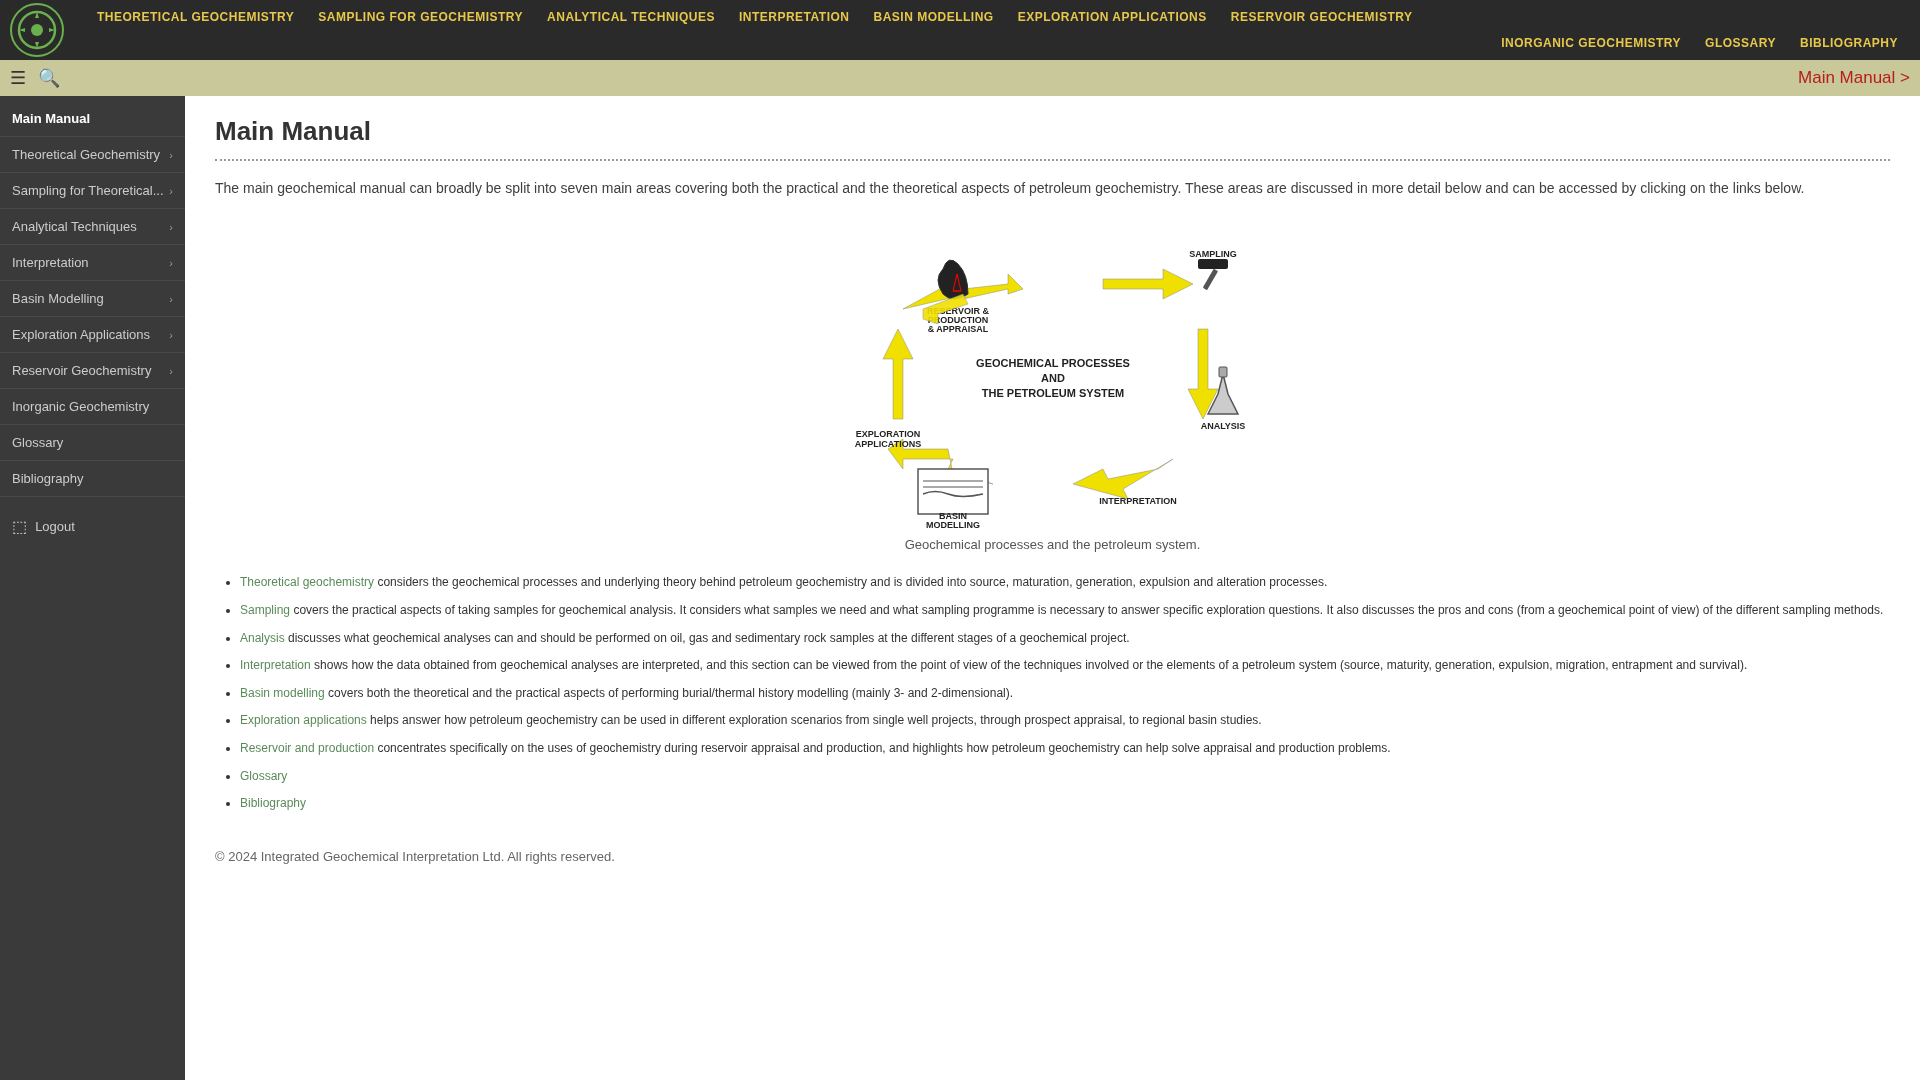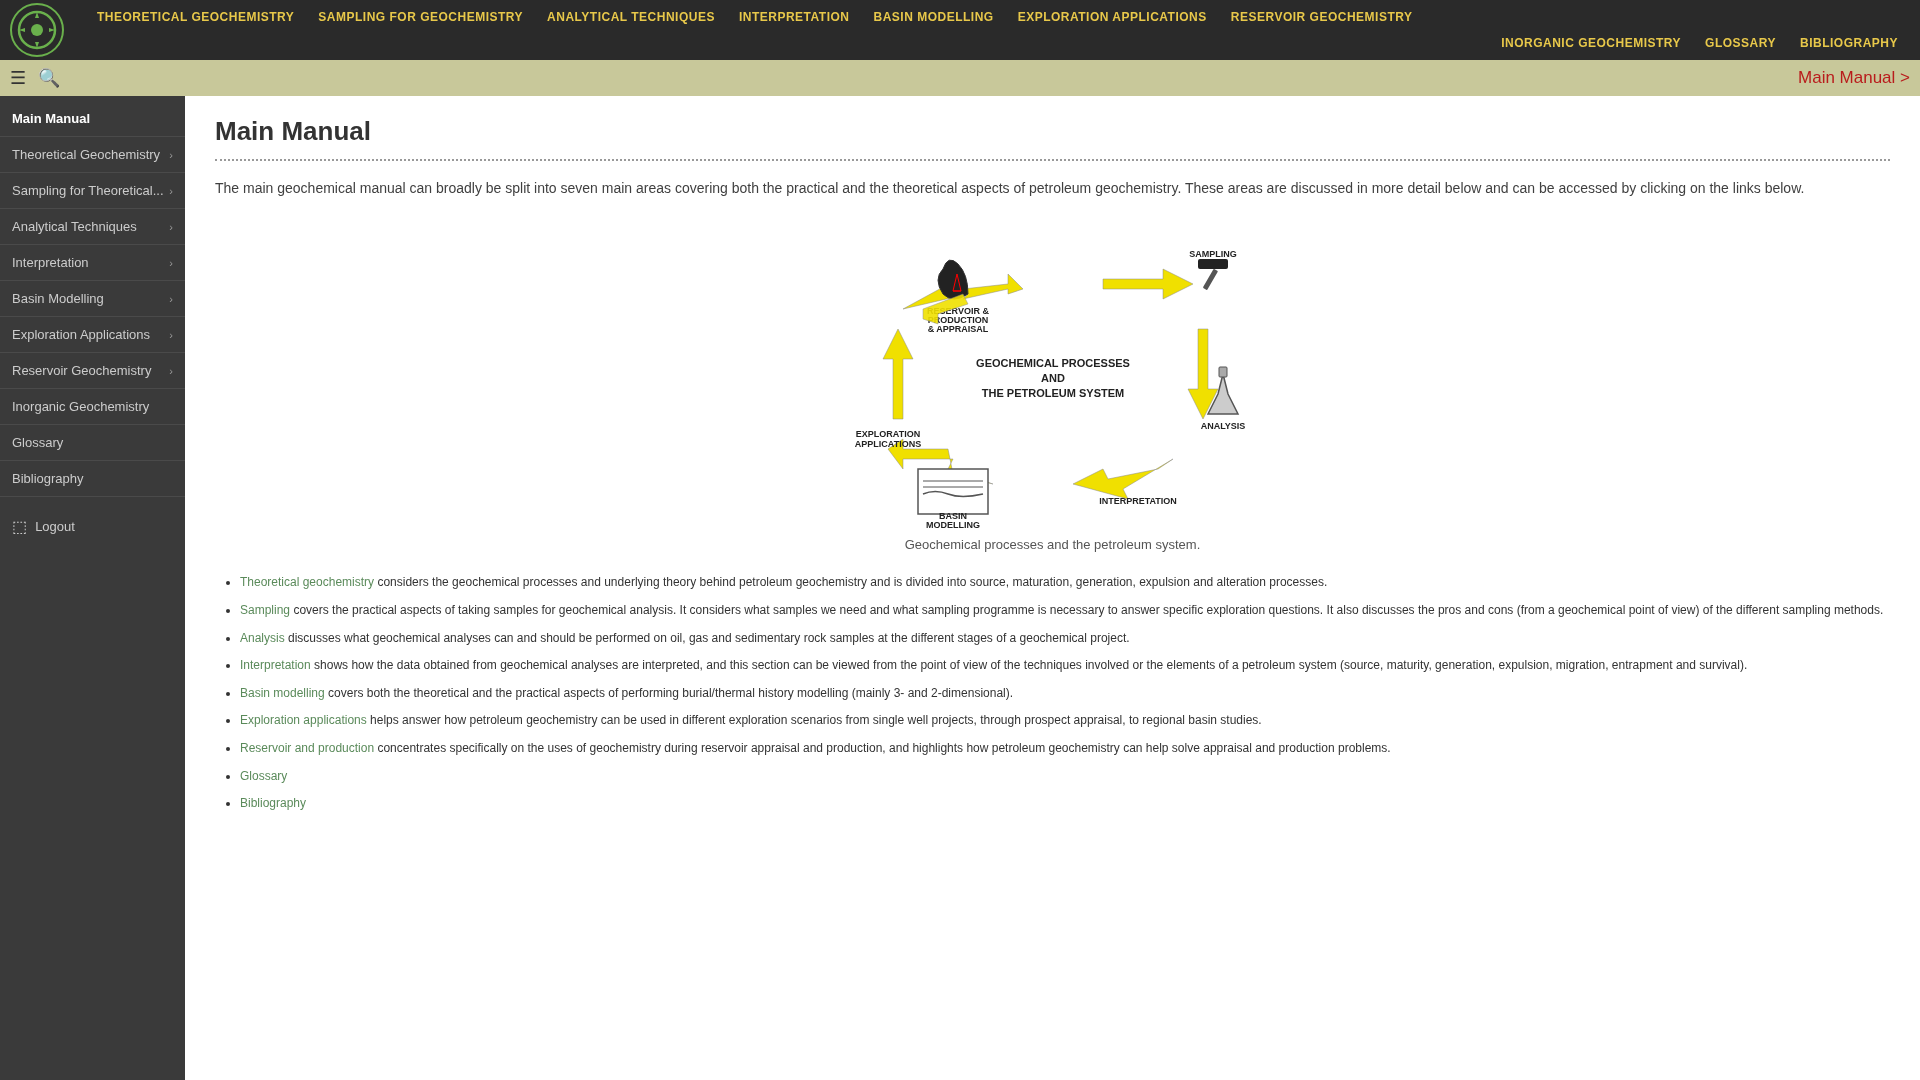--- a/index.html
+++ b/index.html
@@ -330,14 +330,15 @@
         <span> concentrates specifically on the uses of geochemistry during reservoir appraisal and production, and highlights how petroleum geochemistry can help solve appraisal and production problems.</span>
       </li>
       <li>
         <a style="color: rgb(90, 138, 90); text-decoration: none; cursor: pointer;">Glossary</a>
       </li>
       <li>
         <a style="color: rgb(90, 138, 90); text-decoration: none; cursor: pointer;">Bibliography</a>
       </li>
     </ul>
 
+    <p class="footer">© 2024 Integrated Geochemical Interpretation Ltd. All rights reserved.</p>
   </main>
 </div>
 
 </body></html>

